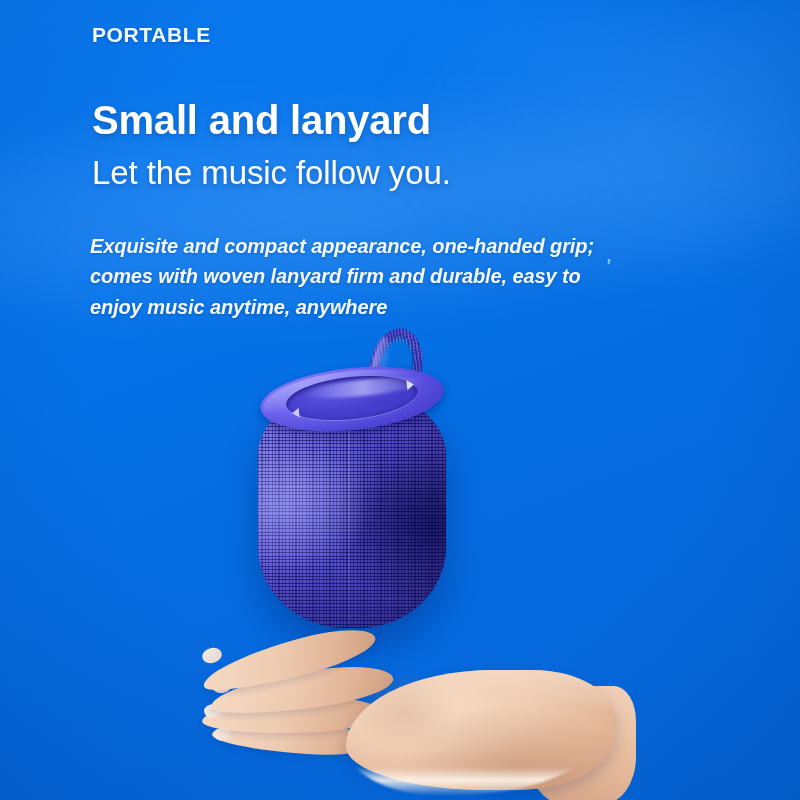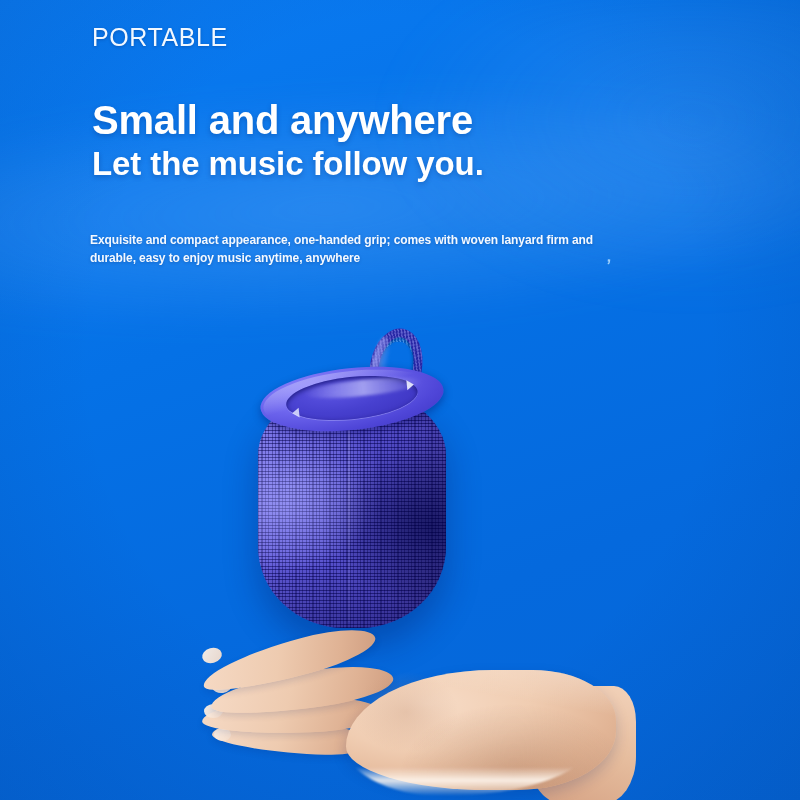--- a/index.html
+++ b/index.html
@@ -18,38 +18,38 @@
     background:radial-gradient(ellipse at 42% 50%,rgba(120,185,255,.30) 0%,rgba(120,185,255,.13) 45%,rgba(120,185,255,0) 72%);
     transform:rotate(-3deg);filter:blur(14px);}
   .bg-glow2{position:absolute;left:380px;top:0px;width:520px;height:300px;
     background:radial-gradient(ellipse at 60% 40%,rgba(150,200,255,.16) 0%,rgba(150,200,255,0) 70%);
     filter:blur(20px);}
   .bg-vig{position:absolute;inset:0;
     background:radial-gradient(ellipse at 50% 45%,rgba(255,255,255,0) 55%,rgba(0,40,110,.16) 100%);}
 
   
   .eyebrow{position:absolute;left:92px;top:22px;width:620px;
-    font-size:25px;font-weight:normal;line-height:1.22;letter-spacing:.6px;
+    font-size:21px;font-weight:bold;line-height:1.22;letter-spacing:.6px;
     color:#f2f8ff;text-transform:uppercase;
     text-shadow:0 1px 3px rgba(0,40,110,.35);}
 
   .headline{position:absolute;left:92px;top:98px;
     font-size:40px;font-weight:bold;line-height:1.1;letter-spacing:-.2px;
     color:#ffffff;white-space:nowrap;
     text-shadow:0 2px 5px rgba(0,40,110,.30);}
 
-  .subhead{position:absolute;left:92px;top:146px;
-    font-size:33px;font-weight:bold;line-height:1.1;letter-spacing:-.1px;
+  .subhead{position:absolute;left:92px;top:155px;
+    font-size:33px;font-weight:normal;line-height:1.1;letter-spacing:-.1px;
     color:#ffffff;white-space:nowrap;
     text-shadow:0 2px 5px rgba(0,40,110,.30);}
 
   .body-copy{position:absolute;left:90px;top:231px;width:530px;
-    font-size:12px;font-weight:bold;line-height:1.52;letter-spacing:-.1px;
+    font-size:20px;font-weight:bold;line-height:1.52;letter-spacing:-.1px;
     color:#f4f9ff;
-    text-shadow:0 1px 3px rgba(0,40,110,.30);}
+    text-shadow:0 1px 3px rgba(0,40,110,.30);font-style:italic;}
 
   .stray-mark{position:absolute;left:606px;top:256px;
     font-size:17px;font-weight:bold;color:#9fd0fb;transform:rotate(6deg);}
 
   
   #speaker{position:absolute;left:252px;top:326px;width:200px;height:305px;}
 
   
   .lanyard{position:absolute;left:118px;top:2px;width:52px;height:78px;}
   .lanyard-outer{position:absolute;inset:0;border-radius:50%;
@@ -163,21 +163,21 @@
   <div class="bg-base"></div>
   <div class="bg-grad"></div>
   <div class="bg-glow"></div>
   <div class="bg-glow2"></div>
   <div class="bg-vig"></div>
 
   <div class="eyebrow">
     <div>PORTABLE</div>
   </div>
 
-  <div class="headline">Small and anywhere</div>
+  <div class="headline">Small and lanyard</div>
   <div class="subhead">Let the music follow you.</div>
   <div class="body-copy">Exquisite and compact appearance, one-handed grip; comes with woven lanyard firm and durable, easy to enjoy music anytime, anywhere</div>
   <div class="stray-mark">’</div>
 
   <div id="speaker">
 
     <div class="lanyard">
       <div class="lanyard-outer"></div>
       <div class="lanyard-weave"></div>
       <div class="lanyard-hl"></div>

